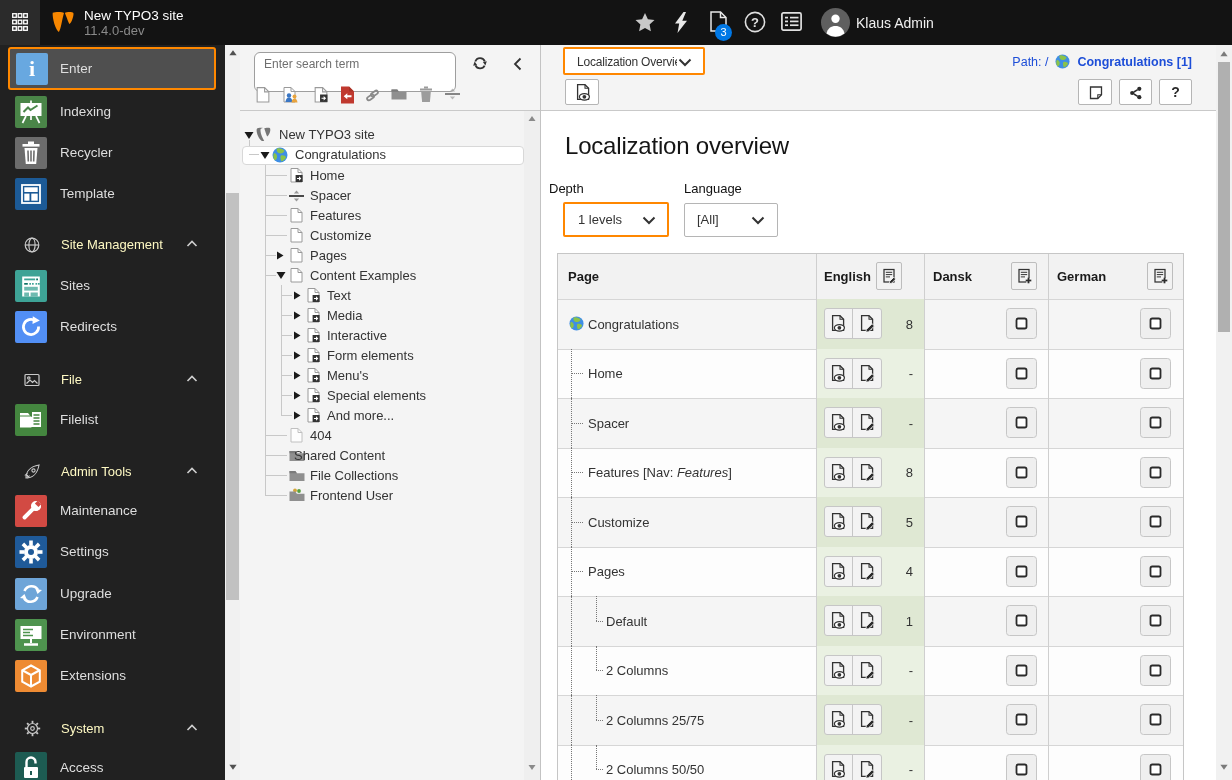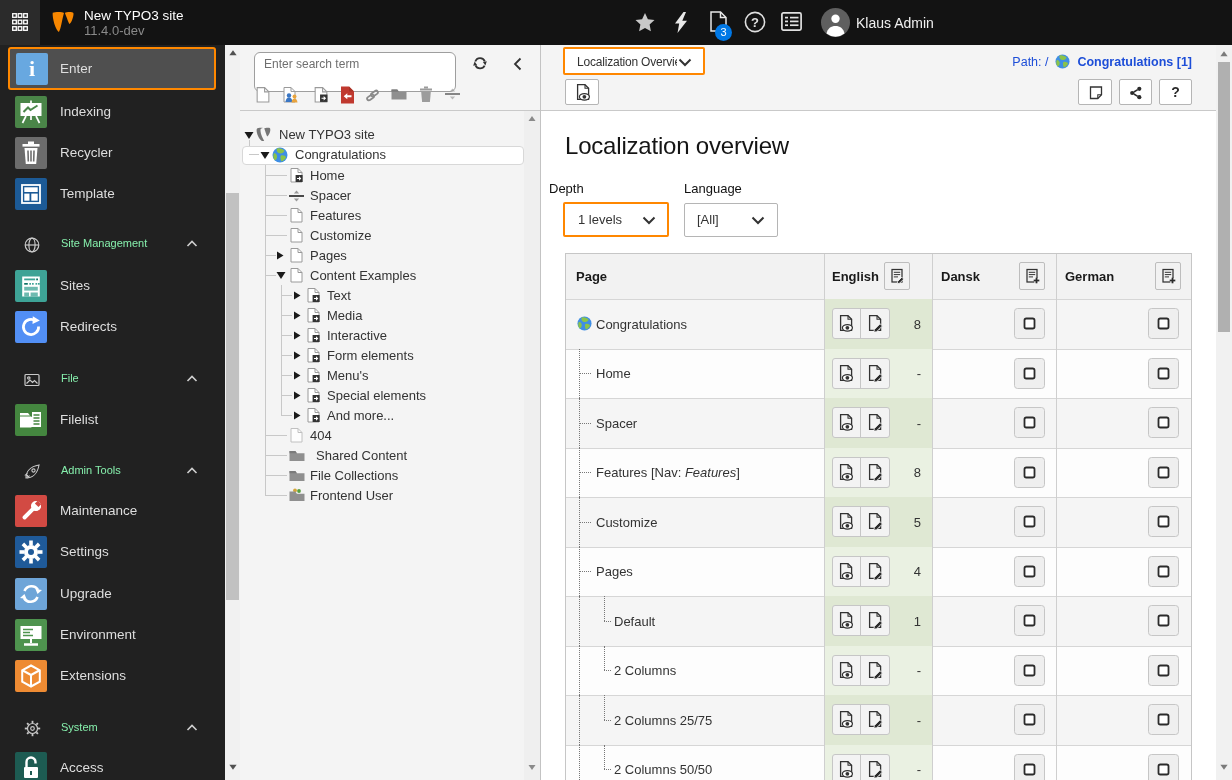--- a/index.html
+++ b/index.html
@@ -13,39 +13,39 @@
 .tb-title{position:absolute;left:84px;top:8px;color:#fff;font-size:13.5px;line-height:15px}
 .tb-title span{color:#8a8a8a;font-size:13px}
 .tb-search{position:absolute;left:935px;top:0;width:297px;height:45px;background:#2e2e2e}
 .tb-search .ph{position:absolute;left:40px;top:14px;color:#8f8f8f;font-size:14px}
 .tb-name{position:absolute;left:856px;top:15px;color:#f0f0f0;font-size:14px}
 .badge{position:absolute;left:715px;top:24px;width:17px;height:17px;background:#0078e6;border-radius:50%;color:#fff;font-size:11px;text-align:center;line-height:17px}
 
 .modmenu{position:absolute;left:0;top:45px;width:225px;height:735px;background:#212121}
 .tile{position:absolute;width:32px;height:32px;border-radius:2px;overflow:hidden}
 .mlbl{position:absolute;left:60px;font-size:13.5px;color:#dedede}
-.slbl{position:absolute;left:61px;font-size:11px;color:#86efac}
+.slbl{position:absolute;left:61px;font-size:13px;color:#fef9c3}
 
 .sbtrack{position:absolute;background:#f1f1f1}
 .sbthumb{position:absolute;background:#c1c1c1}
 
 .tree{position:absolute;left:240px;top:45px;width:301px;height:735px;background:#f4f4f4;border-right:1px solid #c3c3c3}
 .tree-search{position:absolute;left:14px;top:7px;width:202px;height:40px;background:#fff;border:1px solid #9e9e9e;border-radius:6px;font-size:12px;color:#6f6f6f;line-height:22px;padding-left:9px}
 .tree-divider{position:absolute;left:0;top:65px;width:300px;border-top:1px solid #c9c9c9}
 .trow{position:absolute;height:21px;font-size:13px;color:#333;white-space:nowrap}
 
 .content{position:absolute;left:541px;top:45px;width:691px;height:735px;background:#fff}
 .docheader{position:absolute;left:0;top:0;width:691px;height:66px;background:#f4f4f4;border-bottom:1px solid #c9c9c9}
 .sel-box{position:absolute;background:#fff;border:1px solid #b5b5b5;border-radius:2px;font-size:13px;color:#333}
 .sel-box.orange{border:2px solid #ff8700}
 .btn{position:absolute;background:#fff;border:1px solid #b5b5b5;border-radius:2px}
 h1{position:absolute;left:24px;top:87px;font-size:24px;font-weight:400;color:#151515;letter-spacing:-.2px}
 .flabel{position:absolute;font-size:13px;color:#111}
 
-.tbl{position:absolute;left:24px;top:208px;width:627px}
+.tbl{position:absolute;left:16px;top:208px;width:627px}
 .pgtxt{position:absolute;font-size:13px;color:#333;white-space:nowrap}
 .cnt{position:absolute;font-size:13px;color:#333;text-align:right;width:30px}
 </style>
 </head>
 <body>
 <div id="app">
   <div class="topbar">
     <div class="tb-left">
       <svg class="abs" style="left:12px;top:13px" width="16" height="18" viewBox="0 0 16 18">
         <g fill="none" stroke="#fff" stroke-width="1.3">
@@ -585,21 +585,21 @@
         <use href="#pgs"></use>
       </svg>
     <div class="trow" style="left:87px;top:363px">And more...</div>
     <svg class="abs" style="left:50px;top:382px" width="13" height="16" viewBox="0 0 13 16">
         <use href="#pgm"></use>
       </svg>
     <div class="trow" style="left:70px;top:383px">404</div>
     <svg class="abs" style="left:49px;top:404px" width="16" height="13" viewBox="0 0 16 13">
         <use href="#fold"></use>
       </svg>
-    <div class="trow" style="left:76px;top:403px">Shared Content</div>
+    <div class="trow" style="left:54px;top:403px">Shared Content</div>
     <svg class="abs" style="left:49px;top:424px" width="16" height="13" viewBox="0 0 16 13">
         <use href="#fold"></use>
       </svg>
     <div class="trow" style="left:70px;top:423px">File Collections</div>
     <svg class="abs" style="left:49px;top:443px" width="16" height="14" viewBox="0 0 16 14">
       <circle cx="6" cy="2.5" r="1.9" fill="#d4a53a"></circle>
         <circle cx="10" cy="3" r="1.9" fill="#5a9e3f"></circle>
       <path d="M0.5 3.5 h5.8 l1.6 2.2 h7.6 V13 H0.5z" fill="#8f8f8f"></path>
     </svg>
     <div class="trow" style="left:70px;top:443px">Frontend User</div>

